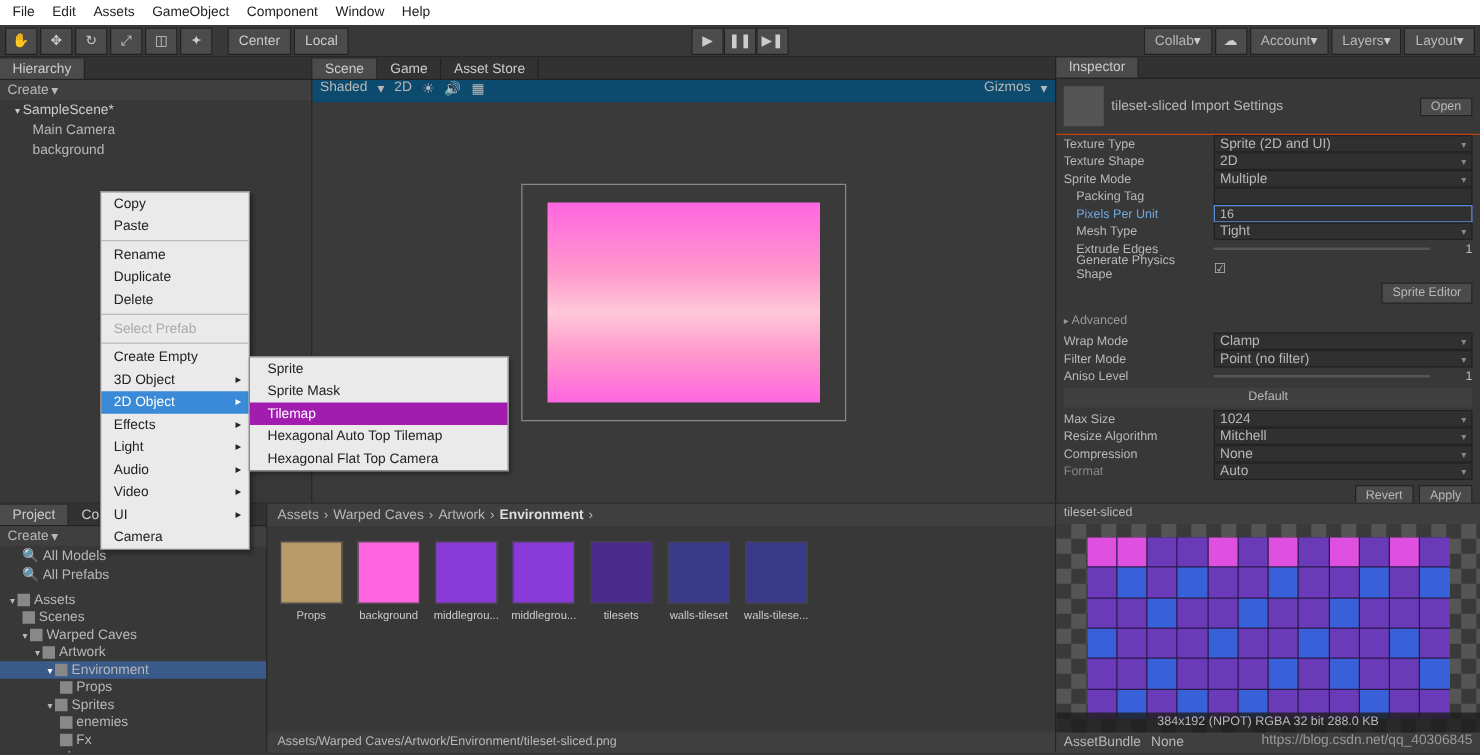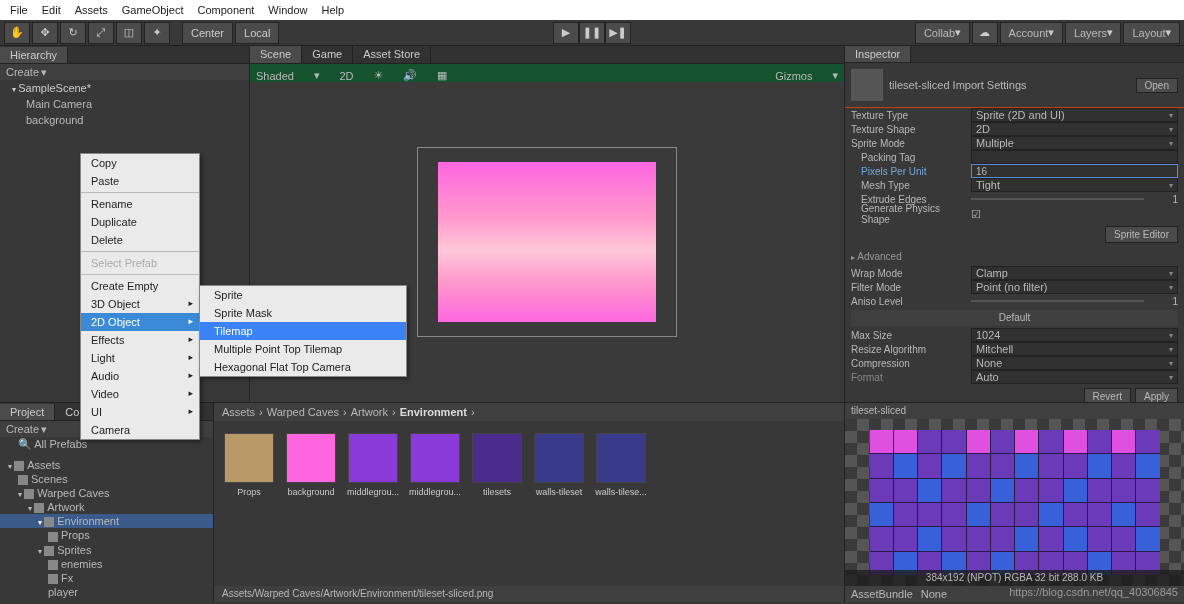--- a/index.html
+++ b/index.html
@@ -11,22 +11,22 @@
 .tpill{height:22px;background:#4b4b4b;border:1px solid #222;padding:0 8px;display:flex;align-items:center;color:#ccc}
 .spacer{flex:1}
 .main{display:flex;height:356px}
 .hierarchy{width:250px;background:#383838;border-right:1px solid #222;display:flex;flex-direction:column}
 .tab{height:18px;background:#323232;border-bottom:1px solid #222;display:flex;align-items:center}
 .tabbtn{background:#4b4b4b;padding:2px 10px;color:#ccc;border-right:1px solid #222}
 .tabhdr{height:16px;background:#3f3f3f;display:flex;align-items:center;padding:0 6px;font-size:10px}
 .hrow{padding:2px 0 2px 12px;color:#ccc}
 .hrow.child{padding-left:26px;color:#b8b8b8}
 .scene{flex:1;background:#323232;display:flex;flex-direction:column;position:relative}
-.scenetabs{height:18px;background:#323232;display:flex;border-bottom:1px solid #222}
-.scenebar{height:18px;background:#14532d;display:flex;align-items:flex-end;padding:0 6px;font-size:10px;gap:20px}
+.scenetabs{height:18px;background:#323232;display:flex;align-items:center;border-bottom:1px solid #222}
+.scenebar{height:18px;background:#0c4a6e;display:flex;align-items:flex-start;padding:0 6px;font-size:10px;gap:8px}
 .viewport{flex:1;background:#3a3a3a;position:relative;display:flex;align-items:center;justify-content:center}
 .spritebox{width:260px;height:190px;border:1px solid #888;display:flex;align-items:center;justify-content:center}
 .sprite{width:218px;height:160px;background:linear-gradient(180deg,#ff66e0 0%,#ff99cc 35%,#ffc8d8 55%,#ff99cc 75%,#ff66e0 100%)}
 .inspector{width:340px;background:#383838;border-left:1px solid #222;display:flex;flex-direction:column;overflow:hidden}
 .insptop{padding:6px;display:flex;align-items:center;gap:6px;border-bottom:1px solid #c2410c}
 .thumb{width:32px;height:32px;background:#555}
 .openbtn{margin-left:auto;background:#4b4b4b;border:1px solid #222;padding:1px 8px;font-size:10px}
 .prow{display:flex;align-items:center;height:16px;padding:0 6px}
 .plbl{width:120px;font-size:10px}
 .plbl.blue{color:#6fa8dc}
@@ -69,21 +69,21 @@
 .prevfoot{position:absolute;bottom:0;left:0;right:0;height:16px;background:rgba(30,30,30,.8);text-align:center;font-size:10px;line-height:16px}
 .abbar{height:16px;background:#3f3f3f;display:flex;align-items:center;padding:0 6px;font-size:10px;gap:8px}
 .ctx{position:absolute;top:153px;left:80px;width:120px;background:#eaeaea;border:1px solid #888;box-shadow:2px 2px 4px rgba(0,0,0,.4);z-index:100}
 .ctx div{padding:3px 10px;color:#222;font-size:11px;position:relative}
 .ctx .sep{height:1px;background:#bbb;padding:0;margin:2px 0}
 .ctx .dis{color:#aaa}
 .ctx .hl{background:#3a8ad8;color:#fff}
 .ctx .arr::after{content:"▸";position:absolute;right:6px;font-size:9px}
 .sub{position:absolute;top:285px;left:199px;width:208px;background:#eaeaea;border:1px solid #888;box-shadow:2px 2px 4px rgba(0,0,0,.4);z-index:101}
 .sub div{padding:3px 14px;color:#222;font-size:11px}
-.sub .hl{background:#3b82f6;color:#fff}
+.sub .hl{background:#a21caf;color:#fff}
 .watermark{position:absolute;bottom:6px;right:6px;font-size:11px;color:#999;z-index:200}
 .playbtns{position:absolute;left:50%;transform:translateX(-50%);display:flex;gap:0}
 .playbtns .tbtn{border-radius:0}
 .fold::before{content:"▸ ";font-size:8px}
 .foldo::before{content:"▾ ";font-size:8px}
 .ico{width:10px;height:10px;display:inline-block;background:#888;margin-right:3px;vertical-align:middle}
 </style>
 </head>
 <body>
 
@@ -283,20 +283,21 @@
   <div class="project">
     <div class="tab">
       <div class="tabbtn">Project</div>
       <div class="tabbtn" style="background:#323232">Console</div>
     </div>
     <div class="tabhdr">
         <span>Create</span>
         <span style="margin-left:2px">▾</span>
       </div>
     <div class="ptree">
+      <div class="l1">🔍 <span>All Models</span></div>
       <div class="l1">🔍 <span>All Prefabs</span></div>
       <div style="height:6px"></div>
       <div class="foldo"><span class="ico"></span><span>Assets</span></div>
       <div class="l1"><span class="ico"></span><span>Scenes</span></div>
       <div class="l1 foldo"><span class="ico"></span><span>Warped Caves</span></div>
       <div class="l2 foldo"><span class="ico"></span><span>Artwork</span></div>
       <div class="l3 sel foldo"><span class="ico"></span><span>Environment</span></div>
       <div class="l4"><span class="ico"></span><span>Props</span></div>
       <div class="l3 foldo"><span class="ico"></span><span>Sprites</span></div>
       <div class="l4"><span class="ico"></span><span>enemies</span></div>
@@ -454,17 +455,17 @@
   <div class="arr">Audio</div>
   <div class="arr">Video</div>
   <div class="arr">UI</div>
   <div>Camera</div>
 </div>
 
 <div class="sub">
   <div>Sprite</div>
   <div>Sprite Mask</div>
   <div class="hl">Tilemap</div>
-  <div>Multiple Point Top Tilemap</div>
+  <div>Hexagonal Auto Top Tilemap</div>
   <div>Hexagonal Flat Top Camera</div>
 </div>
 
 <div class="watermark">https://blog.csdn.net/qq_40306845</div>
 
 </body></html>

